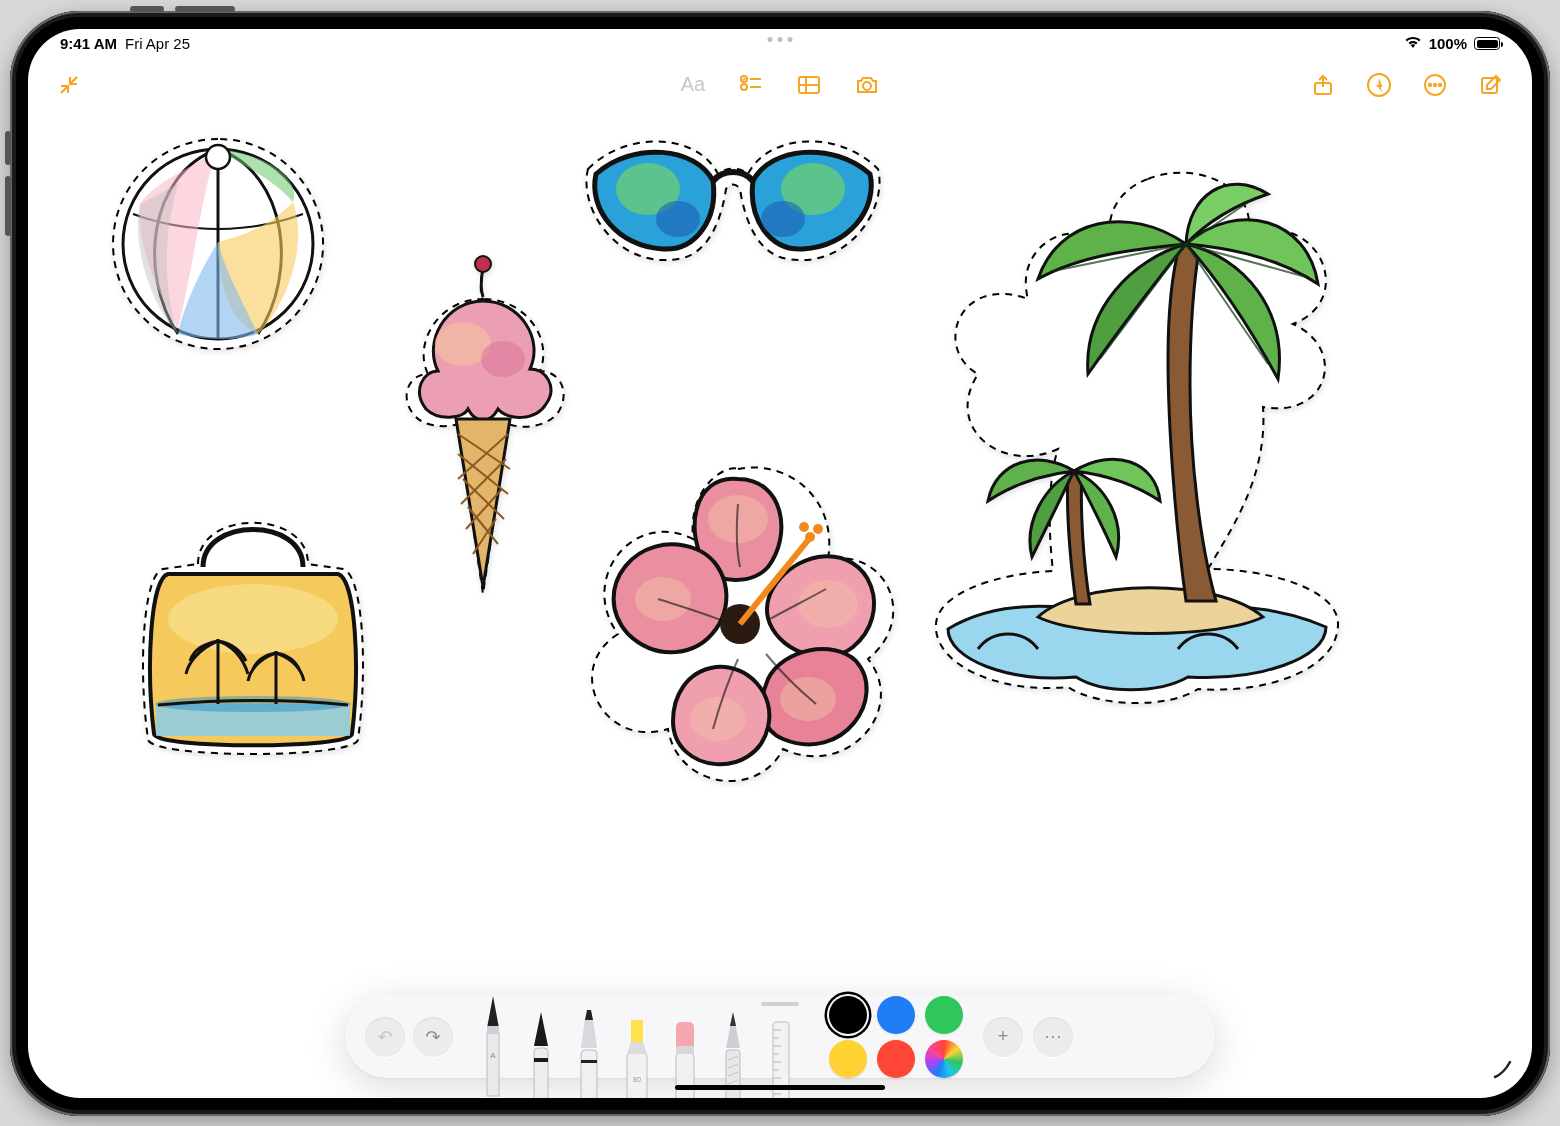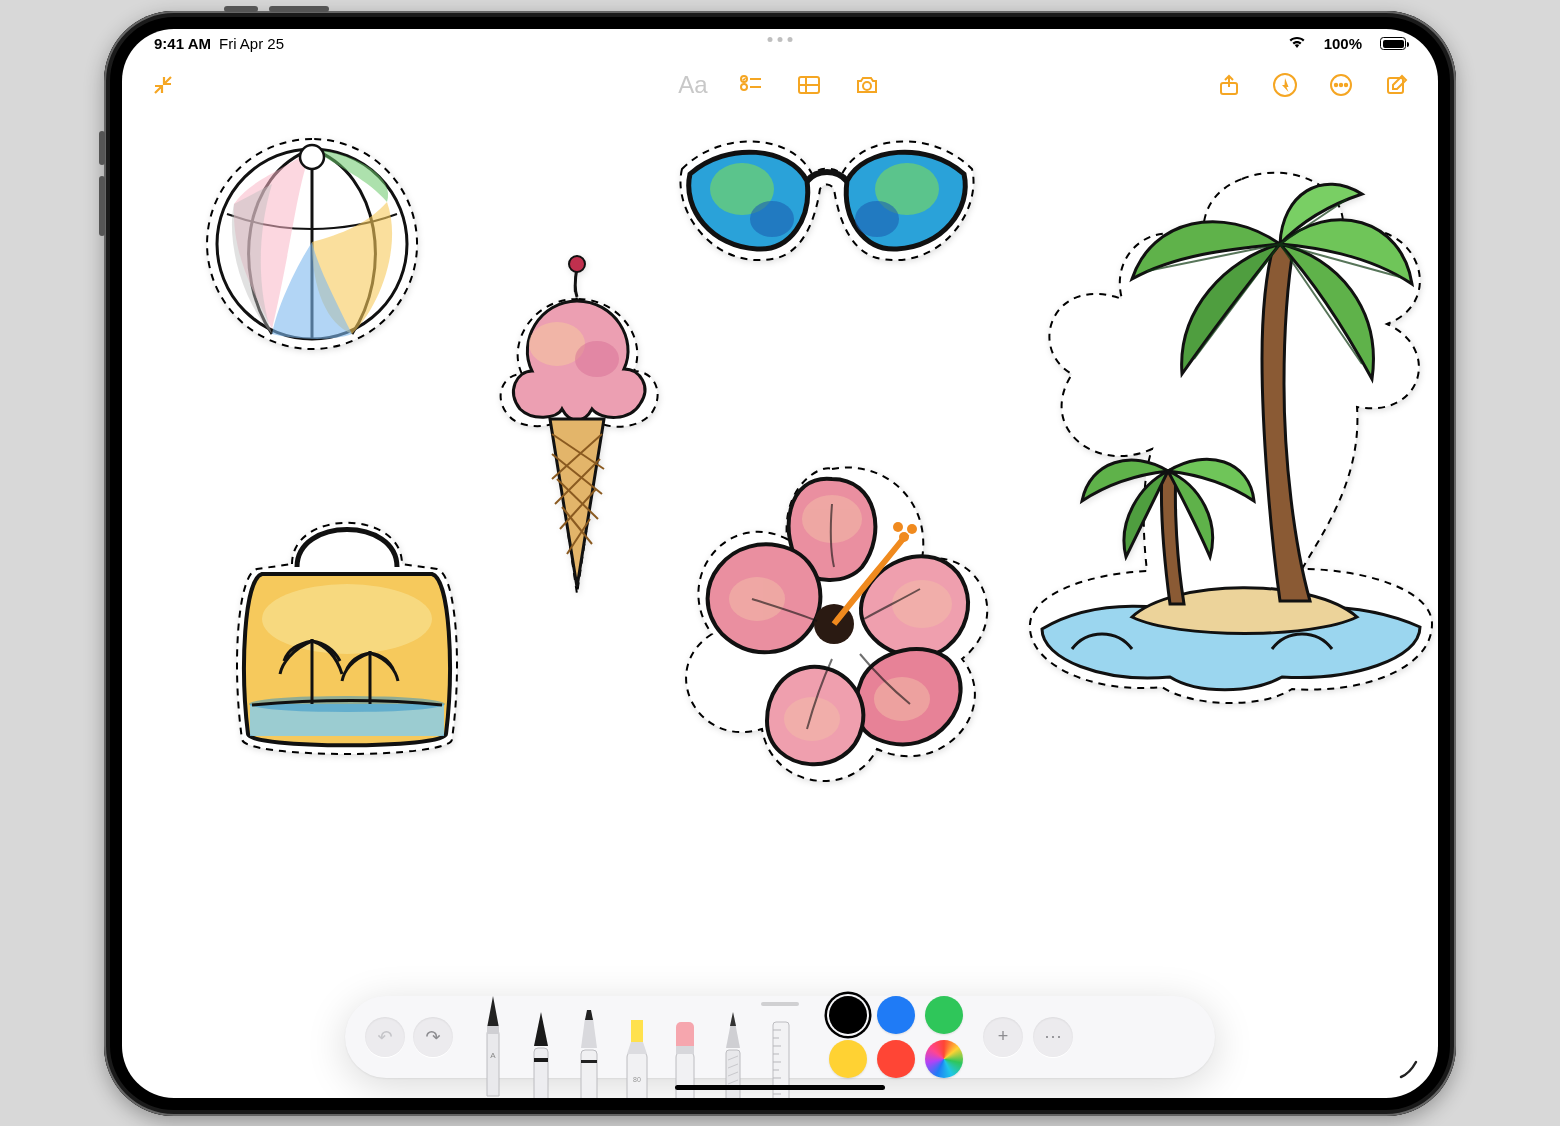--- a/index.html
+++ b/index.html
@@ -4,21 +4,21 @@
 <style>
   * { box-sizing: border-box; margin: 0; padding: 0; }
   body {
     background: #d8d8d8;
     font-family: -apple-system, BlinkMacSystemFont, "Helvetica Neue", Arial, sans-serif;
     display: flex; align-items: center; justify-content: center;
     width: 1560px; height: 1126px;
   }
   .device {
     position: relative;
-    width: 1352px; height: 1105px;
+    width: 1540px; height: 1105px;
     background: #000;
     border-radius: 70px;
     box-shadow: 0 6px 20px rgba(0,0,0,0.3), inset 0 0 0 2px #666, inset 0 0 0 6px #1a1a1a;
     padding: 18px;
   }
   .side-btn { position: absolute; background: #555; border-radius: 3px; }
   .btn-top1 { top: -5px; left: 120px; width: 34px; height: 6px; }
   .btn-top2 { top: -5px; left: 165px; width: 60px; height: 6px; }
   .btn-left1{ left: -5px; top: 120px; width: 6px; height: 34px; }
   .btn-left2{ left: -5px; top: 165px; width: 6px; height: 60px; }
@@ -36,21 +36,21 @@
     height: 30px;
     display: flex; align-items: center; justify-content: space-between;
     padding: 0 32px;
     font-size: 15px; font-weight: 600; color: #000;
   }
   .status-left { display:flex; gap:8px; align-items:baseline;}
   .status-left .time { font-weight:700; }
   .status-left .date { font-weight:500; }
   .status-center { position:absolute; left:50%; transform:translateX(-50%); top:8px; display:flex; gap:5px;}
   .dot { width:5px; height:5px; border-radius:50%; background:#bfbfbf;}
-  .status-right { display:flex; gap:18px; align-items:center;}
+  .status-right { display:flex; gap:7px; align-items:center;}
   .wifi { width:18px; height:14px; }
   .batt { display:flex; align-items:center; gap:2px;}
   .batt-body { width:26px; height:13px; border:1.5px solid #000; border-radius:3.5px; position:relative;}
   .batt-body::after{content:""; position:absolute; right:-4px; top:3.5px; width:2.5px; height:5px; background:#000; border-radius:0 2px 2px 0;}
   .batt-fill { position:absolute; inset:1.5px; background:#000; border-radius:2px;}
 
   
   .toolbar {
     position:absolute; top:34px; left:0; right:0; height:44px;
     display:flex; align-items:center;
@@ -162,21 +162,21 @@
 
     <div class="toolbar">
       <div class="tb-left">
         <div class="tb-btn icon-accent">
           <svg viewBox="0 0 24 24" fill="none" stroke="currentColor" stroke-width="2.2">
               <path d="M20 4 L13 11 M13 4v7h7 M4 20 l7-7 M11 20v-7H4"></path>
             </svg>
         </div>
       </div>
       <div class="tb-center">
-        <div class="tb-btn icon-dim" style="font-size:24px; font-weight:500;">Aa</div>
+        <div class="tb-btn icon-dim" style="font-size:20px; font-weight:500;">Aa</div>
         <div class="tb-btn icon-accent">
           <svg viewBox="0 0 24 24" fill="none" stroke="currentColor" stroke-width="2">
               <circle cx="5" cy="6" r="3"></circle>
               <path d="M3.8 6l1 1 1.8-2" stroke-width="1.4"></path>
               <line x1="11" y1="6" x2="22" y2="6"></line>
               <circle cx="5" cy="14" r="3"></circle>
               <line x1="11" y1="14" x2="22" y2="14"></line>
               <circle cx="5" cy="22" r="0"></circle>
             </svg>
         </div>

